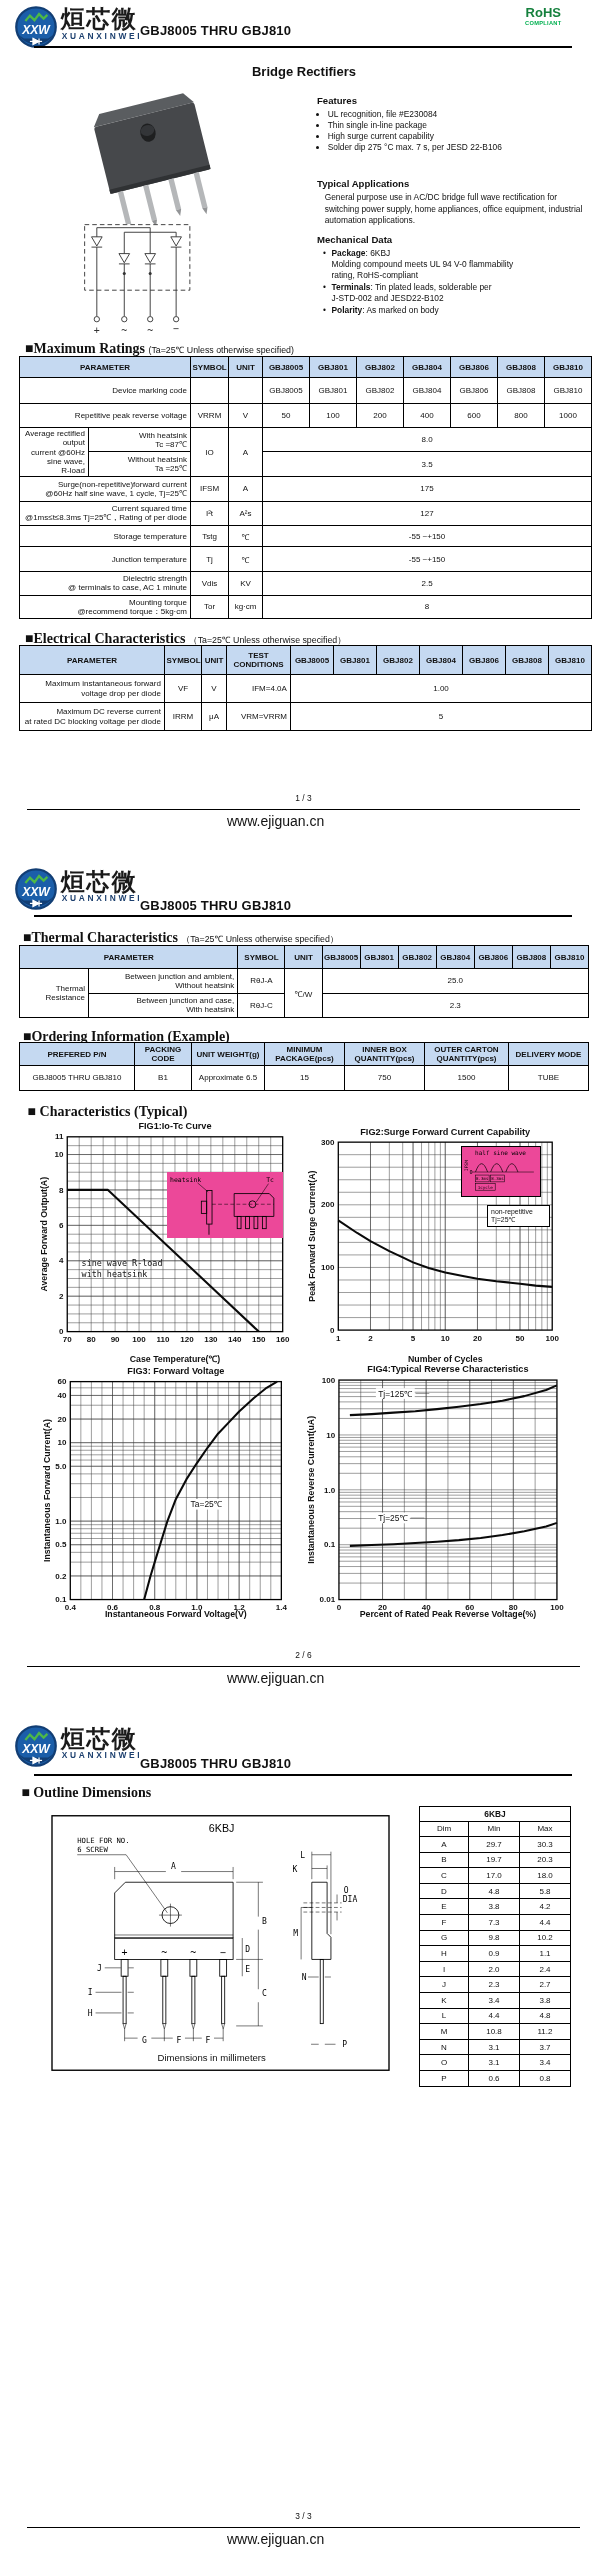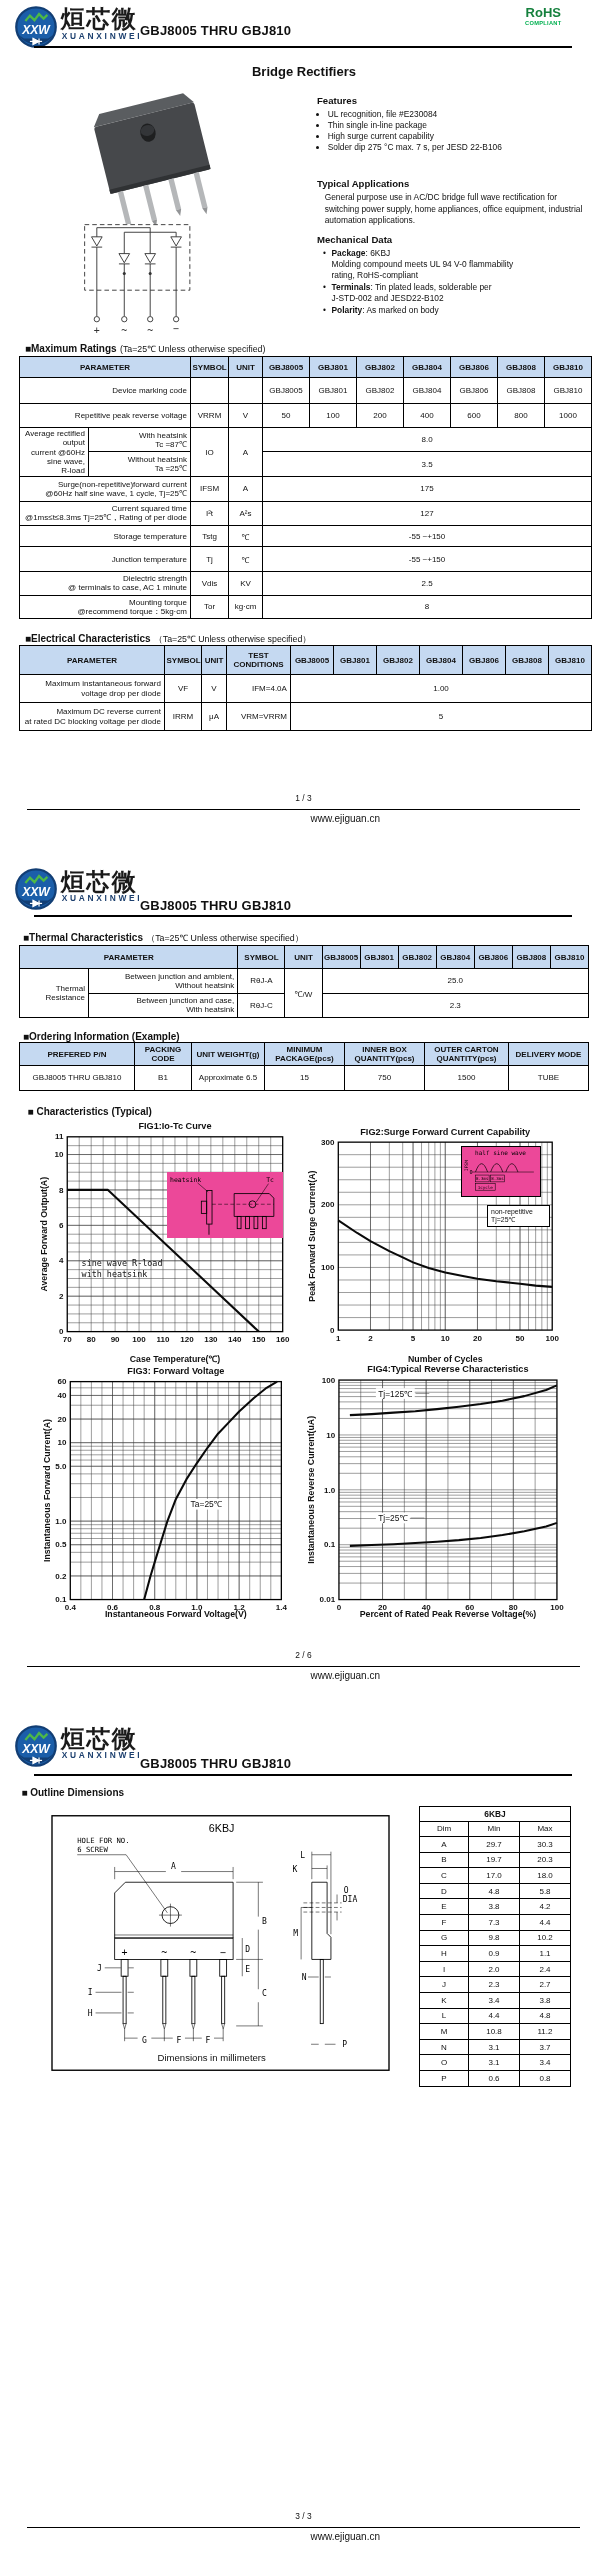--- a/index.html
+++ b/index.html
@@ -10,31 +10,31 @@
   .logo-mark{position:absolute;left:0;top:0;}
   .logo-cn{position:absolute;left:47px;top:-1.5px;font-size:24px;font-weight:bold;color:#1a1a1a;letter-spacing:1.5px;}
   .logo-en{position:absolute;left:48px;top:26px;font-size:8.4px;font-weight:bold;color:#1c3f6e;letter-spacing:2.7px;}
   .logo{width:161px;height:44px;}
   .pg-title{font-size:13px;font-weight:bold;letter-spacing:0.2px;}
   .rohs{font-size:13px;font-weight:bold;color:#15803d;line-height:13.8px;}
   .rohs-sub{font-size:5.7px;font-weight:bold;color:#00b050;letter-spacing:0.3px;}
   .hrule{height:1.5px;background:#000;}
   .frule{height:1.1px;background:#000;}
   .pageno{font-size:8.4px;text-align:center;width:61px;}
-  .site{font-size:10px;text-align:right;width:153px;}
+  .site{font-size:14px;text-align:left;width:153px;}
   .prod-title{font-size:13px;font-weight:bold;text-align:center;width:608px;}
   
   .blk-h{font-size:9.6px;font-weight:bold;}
   .feat-ul{margin:3.1px 0 0 10.7px;padding:0;}
   .feat-ul li{font-size:8.4px;line-height:11px;}
   .app-p{font-size:8.4px;line-height:11.5px;width:260px;margin:3.1px 0 0 7.7px;}
   .mi{position:relative;padding-left:8.4px;font-size:8.4px;line-height:11px;white-space:pre-line;margin-top:0.8px;}
   .mi::before{content:"\2022";position:absolute;left:0;top:0;}
   
-  .sec-h .h{font-size:10px;font-weight:bold;}
+  .sec-h .h{font-size:14px;font-weight:bold;font-family:Liberation Serif, serif;}
   .sec-h .cond{font-size:8.8px;}
   table{border-collapse:collapse;table-layout:fixed;position:absolute;border:1.5px solid #000;}
   th,td{border:0.8px solid #000;overflow:hidden;font-family:"Liberation Sans",sans-serif;}
   th{background:#c5d9f1;font-weight:bold;font-size:8px;text-align:center;white-space:pre-line;padding:0.8px 1.5px;}
   td{font-size:8px;padding:0.8px 1.5px;}
   td.param{text-align:right;white-space:pre-line;line-height:9.2px;padding:0.8px 3.1px;}
   td.ctr,th.ctr{text-align:center;}
   .dimtbl th{background:#fff;font-size:8.4px;}
   .dimtbl td{text-align:center;font-size:8px;height:13px;}
   .dimtbl .dh td{font-weight:normal;}

